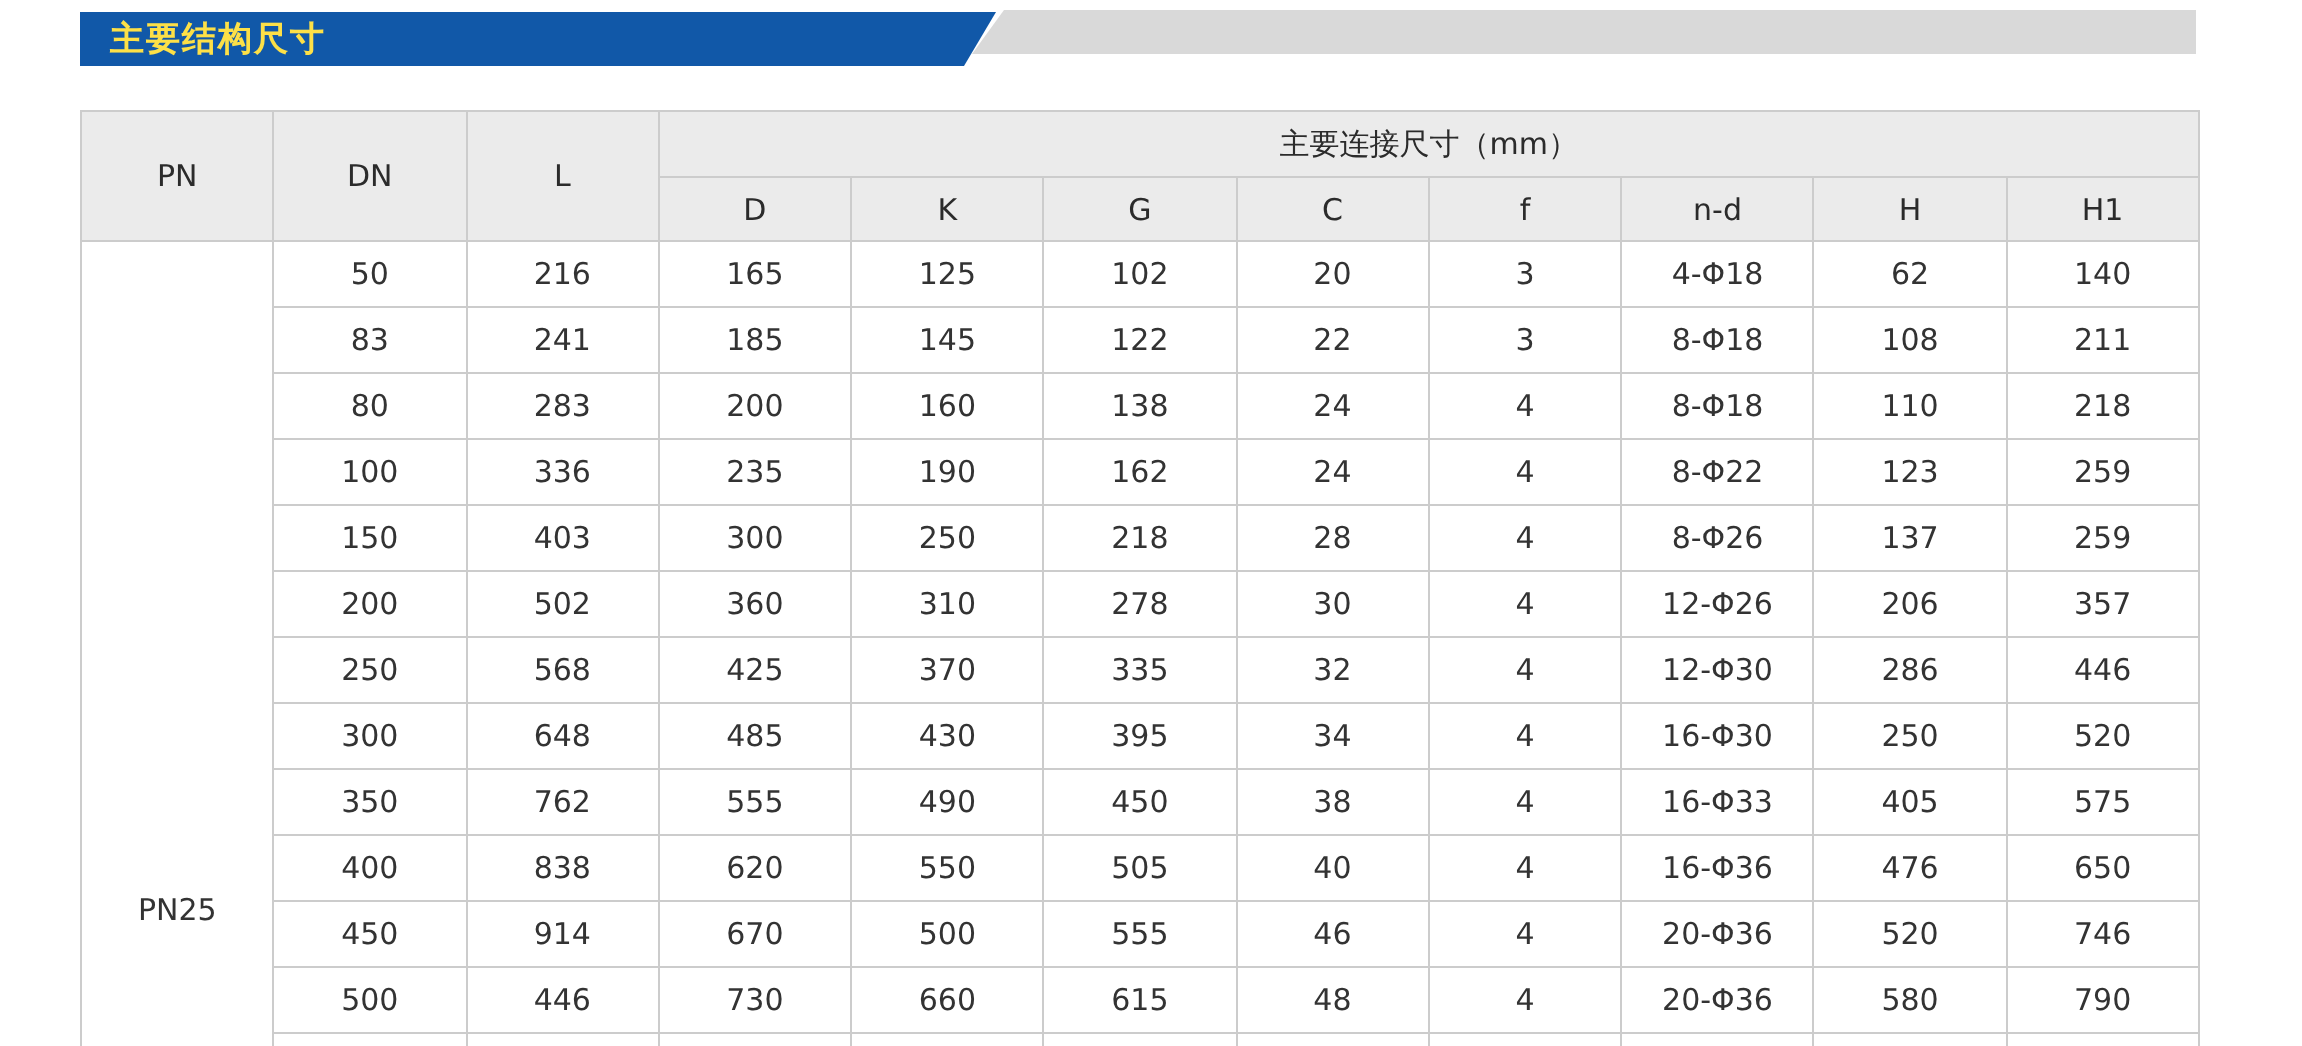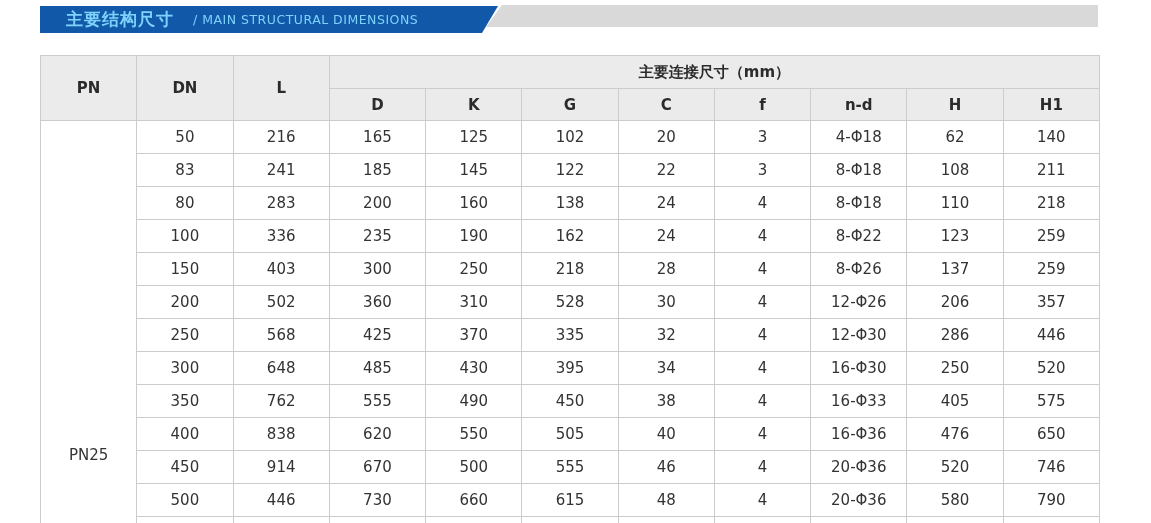--- a/index.html
+++ b/index.html
@@ -5,65 +5,63 @@
   * { margin:0; padding:0; box-sizing:border-box; }
   body { background:#ffffff; font-family:"DejaVu Sans","Liberation Sans",sans-serif; }
   .page {
     position:relative; width:1151px; height:523px;
     background:#ffffff; overflow:hidden;
   }
 
   
   .banner-blue {
     position:absolute; left:40px; top:6px; width:458px; height:27px;
-    background:#1158a8; color:#7dd3fc;
-    display:flex; align-items:center; padding-left:26px;
+    background:#1158a8; color:#fde047;
+    display:flex; align-items:center; padding-left:15px;
     clip-path:polygon(0 0, 100% 0, calc(100% - 16px) 100%, 0 100%);
     white-space:nowrap;
-    gap:12px;
   }
   .banner-zh { font-size:17px; font-weight:bold; letter-spacing:1px; }
   .banner-en { font-size:12.5px; margin-left:7px; letter-spacing:0.5px; }
   .banner-tail {
     position:absolute; left:486px; top:5px; width:612px; height:22px;
     background:#d9d9d9;
     clip-path:polygon(16px 0, 100% 0, 100% 100%, 0 100%);
   }
 
   
   table.dims {
     position:absolute; left:40px; top:55px; width:1060px;
     border-collapse:collapse; table-layout:fixed;
     font-size:15px; color:#333333;
   }
   table.dims th, table.dims td {
     border:1px solid #cccccc; text-align:center; vertical-align:middle;
     overflow:hidden;
   }
   table.dims thead th {
-    background:#ebebeb; font-weight:bold; font-size:15px; color:#2b2b2b;
+    background:#ebebeb; font-weight:normal; font-size:15px; color:#2b2b2b;
   }
   tr.hrow1 { height:33px; }
   tr.hrow2 { height:32px; }
   tbody tr { height:33px; background:#ffffff; }
   tbody tr.partial { height:40px; }
   td.pn-cell { position:relative; }
   .pn-label {
     position:absolute; left:0; right:0; top:334px;
     transform:translateY(-50%); color:#333333;
   }
 </style>
 </head>
 <body>
 
 <div class="page">
 
   <div class="banner-blue">
     <span class="banner-zh">主要结构尺寸</span>
-    <span class="banner-en">/ MAIN STRUCTURAL DIMENSIONS</span>
   </div>
   <div class="banner-tail"></div>
 
   <table class="dims">
     <colgroup>
       <col>
         <col>
         <col>
         <col>
         <col>
@@ -154,21 +152,21 @@
           <td>4</td>
           <td>8-Φ26</td>
           <td>137</td>
           <td>259</td>
         </tr>
         <tr>
           <td>200</td>
           <td>502</td>
           <td>360</td>
           <td>310</td>
-          <td>528</td>
+          <td>278</td>
           <td>30</td>
           <td>4</td>
           <td>12-Φ26</td>
           <td>206</td>
           <td>357</td>
         </tr>
         <tr>
           <td>250</td>
           <td>568</td>
           <td>425</td>

